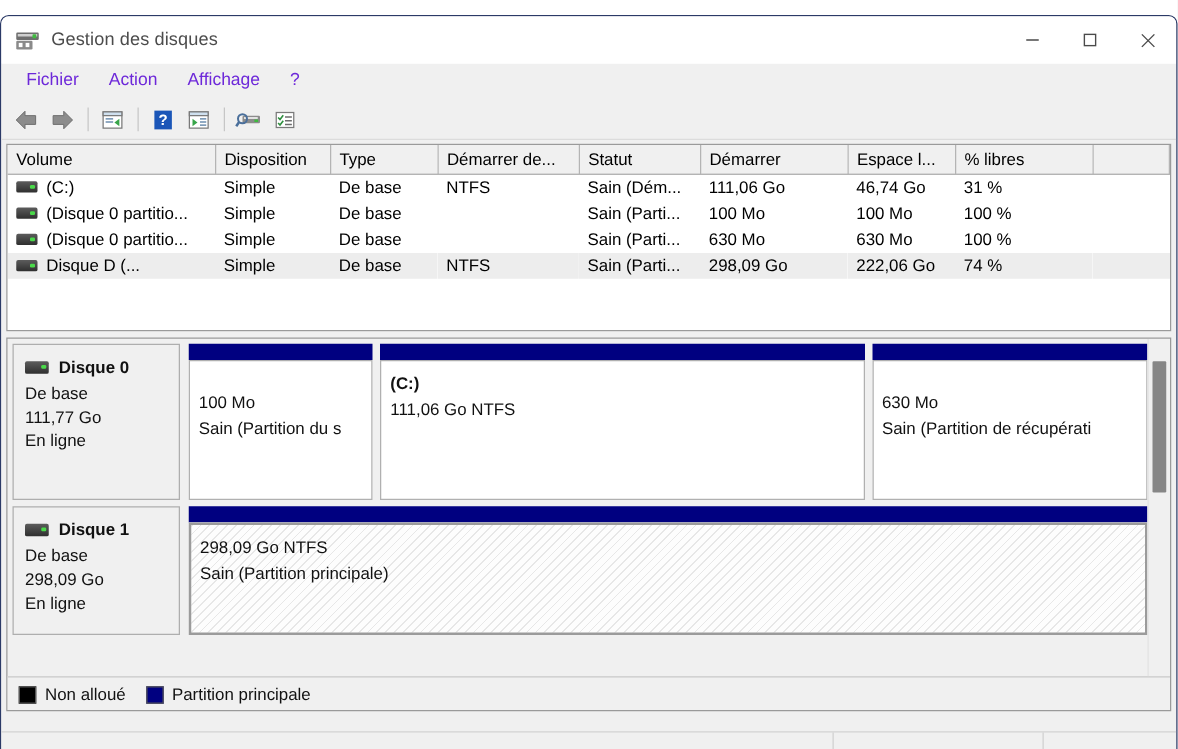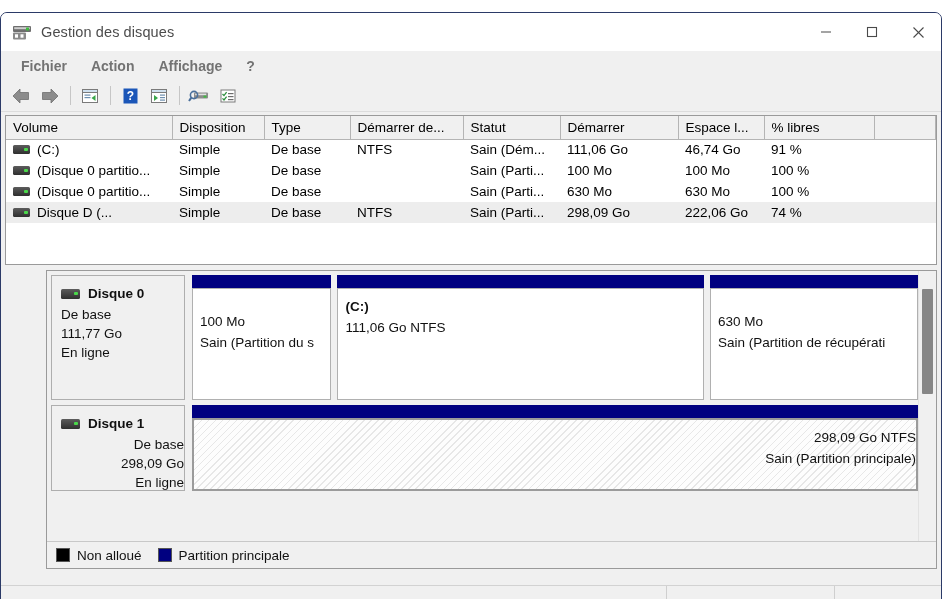--- a/index.html
+++ b/index.html
@@ -61,26 +61,25 @@
     align-items: center;
     justify-content: center;
     color: #5a5a5a;
   }
 
   
   .menubar {
     height: 29px;
     background: #f0f0f0;
     display: flex;
-    align-items: center;
+    align-items: flex-start;
     padding-left: 9px;
     flex: none;
     font-size: 14px;
-    color: #737373;
-    font-weight: bold;
+    color: #6d28d9;
   }
   .menu-item {
     padding: 4px 11px;
     margin-right: 2px;
     border-radius: 2px;
   }
 
   
   .toolbar {
     height: 31px;
@@ -184,21 +183,20 @@
     margin-top: 5px;
     flex: 1;
     min-height: 0;
     background: #f0f0f0;
     border: 1px solid #9a9a9a;
     box-sizing: border-box;
     display: flex;
     flex-direction: column;
     overflow: hidden;
     position: relative;
-    margin-left: 41px;
   }
   .graph-scroll-area {
     flex: 1;
     min-height: 0;
     display: flex;
     position: relative;
     overflow: hidden;
   }
   .graph-rows {
     flex: 1;
@@ -207,21 +205,21 @@
     flex-direction: column;
     padding: 4px 0 0 4px;
     box-sizing: border-box;
   }
   .diskrow {
     display: flex;
     flex: none;
     margin-bottom: 5px;
   }
   .diskrow.r0 { height: 125px; }
-  .diskrow.r1 { height: 86px; text-align: right; }
+  .diskrow.r1 { height: 103px; }
 
   .diskinfo {
     width: 134px;
     flex: none;
     background: #f0f0f0;
     border: 1px solid #aeaeae;
     box-sizing: border-box;
     padding: 8px 0 0 9px;
     font-size: 13.5px;
     color: #111;
@@ -316,21 +314,21 @@
   }
   .legend .sw {
     width: 14px; height: 14px;
     flex: none;
     margin-right: 7px;
     border: 1px solid #555;
     box-sizing: border-box;
   }
   .legend .entry {
     display: flex;
-    align-items: flex-start;
+    align-items: flex-end;
     margin-right: 16px;
   }
 
   
   .statusbar {
     height: 24px;
     flex: none;
     background: #f0f0f0;
     display: flex;
     align-items: stretch;
@@ -488,21 +486,21 @@
                 <span class="drive-glyph"></span>
                 <span class="vol-label">(C:)</span>
               </span>
             </td>
             <td>Simple</td>
             <td>De base</td>
             <td>NTFS</td>
             <td>Sain (Dém...</td>
             <td>111,06 Go</td>
             <td>46,74 Go</td>
-            <td>91 %</td>
+            <td>31 %</td>
             <td></td>
           </tr>
           <tr class="vrow">
             <td class="volcell">
               <span class="vol-inner">
                 <span class="drive-glyph"></span>
                 <span class="vol-label">(Disque 0 partitio...</span>
               </span>
             </td>
             <td>Simple</td>

